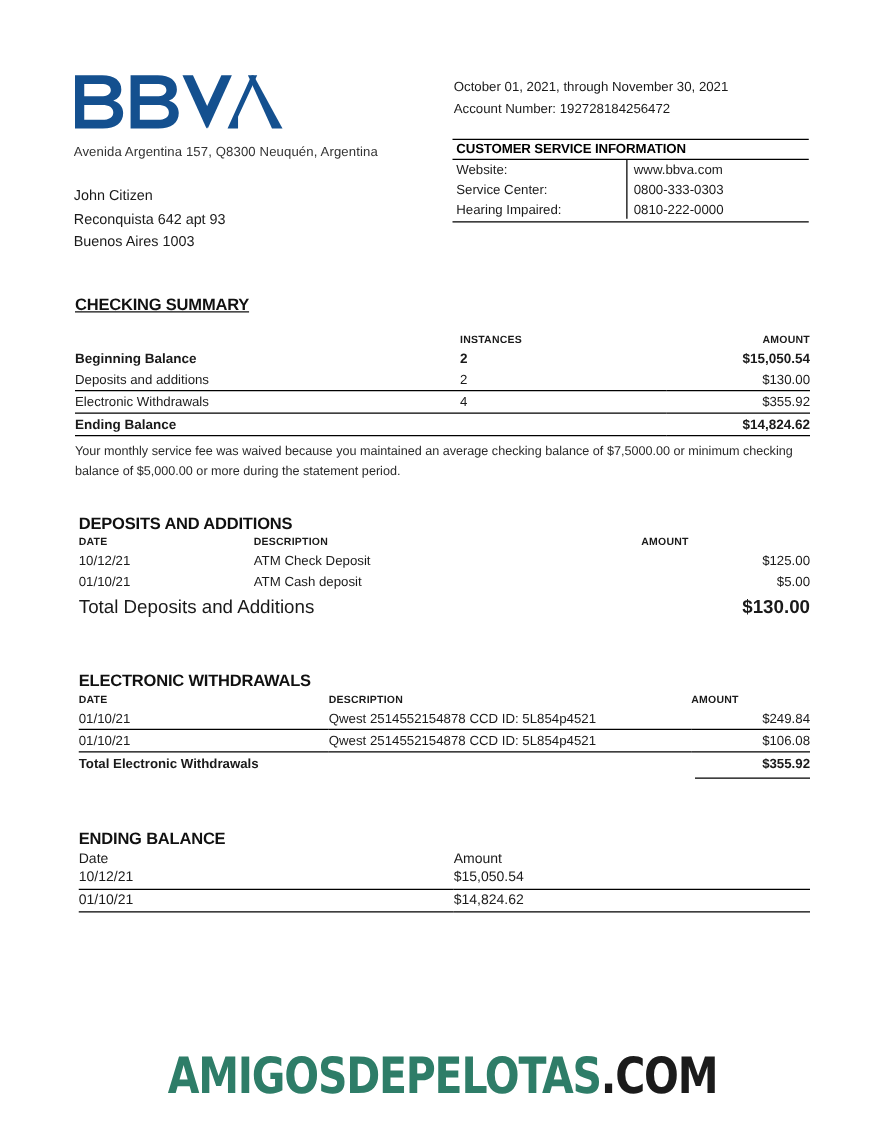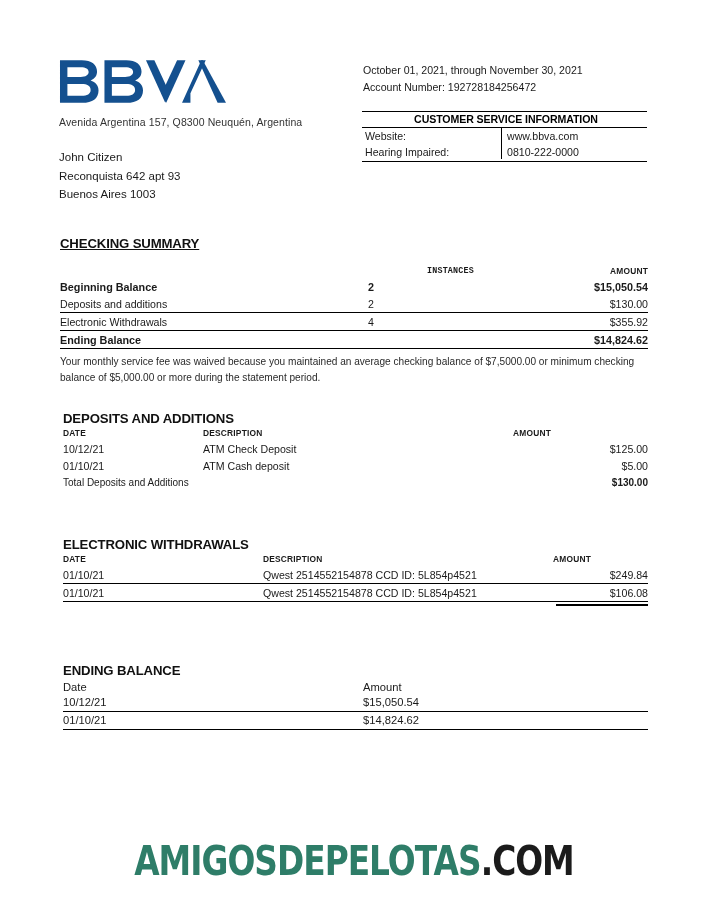--- a/index.html
+++ b/index.html
@@ -63,21 +63,20 @@
     top: 111px;
     width: 285px;
   }
   .cs-title {
     font-size: 10.6px;
     font-weight: bold;
     letter-spacing: -0.1px;
     padding: 1px 0 2px 3px;
     border-top: 1.6px solid #000;
     border-bottom: 1.6px solid #000;
-    text-align: center;
   }
   .cs-rows { position: relative; }
   .cs-divider {
     position: absolute;
     left: 139px;
     top: 0;
     bottom: 1px;
     width: 1.4px;
     background: #000;
   }
@@ -104,21 +103,21 @@
   .cs-heading { margin-bottom: 12px; text-decoration: underline; }
 
   .sum-table { width: 100%; border-collapse: collapse; }
   .sum-table th, .sum-table td {
     font-size: 10.6px;
     padding: 2.5px 0;
     color: #1a1a1a;
   }
   .sum-table th { font-weight: bold; font-size: 8.4px; letter-spacing: 0.2px; }
   .sum-th-label { width: 308px; }
-  .sum-th-inst { width: 165px; text-align: center; font-family: Liberation Mono, monospace; }
+  .sum-th-inst { width: 165px; text-align: left; }
   .sum-th-amt  { text-align: right; }
   .sum-col-inst { text-align: left; }
   .sum-col-amt  { text-align: right; }
   .row-bold td { font-weight: bold; font-size: 10.8px; }
   .rule-thin td  { border-bottom: 1px solid #000; }
   .rule-thick td { border-bottom: 1.8px solid #000; }
 
   .fee-note {
     margin-top: 5px;
     font-size: 10.1px;
@@ -143,21 +142,21 @@
     font-size: 10.6px;
     padding: 2.5px 0;
     color: #1a1a1a;
   }
   .col-amt { text-align: right; }
 
   
   .deposits { left: 63px; top: 411px; width: 585px; }
   .deposits .th-date { width: 140px; }
   .deposits .th-desc { width: 310px; }
-  .deposits .total-row td { font-size: 10px; }
+  .deposits .total-row td { font-size: 15px; }
   .deposits .total-row .col-amt { font-weight: bold; }
 
   
   .withdrawals { left: 63px; top: 537px; width: 585px; }
   .withdrawals .th-date { width: 200px; }
   .withdrawals .th-desc { width: 290px; }
   .withdrawals .line-row td { border-bottom: 1.3px solid #000; }
   .withdrawals .line-row-2 td { border-bottom: 1.6px solid #000; }
   .withdrawals .total-row td { font-weight: bold; padding-top: 3px; }
   .withdrawals .total-underline {
@@ -242,20 +241,24 @@
 
     <div class="cs-box">
       <div class="cs-title">CUSTOMER SERVICE INFORMATION</div>
       <div class="cs-rows">
         <div class="cs-divider"></div>
         <div class="cs-row">
           <div class="cs-label">Website:</div>
           <div class="cs-value">www.bbva.com</div>
         </div>
         <div class="cs-row">
+          <div class="cs-label">Service Center:</div>
+          <div class="cs-value">0800-333-0303</div>
+        </div>
+        <div class="cs-row">
           <div class="cs-label">Hearing Impaired:</div>
           <div class="cs-value">0810-222-0000</div>
         </div>
       </div>
       <div class="cs-bottom-rule"></div>
     </div>
   </div>
 
   <div class="checking-summary">
     <div class="section-title cs-heading">CHECKING SUMMARY</div>
@@ -337,20 +340,24 @@
       <tbody>
         <tr class="line-row">
           <td>01/10/21</td>
           <td>Qwest 2514552154878 CCD ID: 5L854p4521</td>
           <td class="col-amt">$249.84</td>
         </tr>
         <tr class="line-row-2">
           <td>01/10/21</td>
           <td>Qwest 2514552154878 CCD ID: 5L854p4521</td>
           <td class="col-amt">$106.08</td>
+        </tr>
+        <tr class="total-row">
+          <td colspan="2">Total Electronic Withdrawals</td>
+          <td class="col-amt">$355.92</td>
         </tr>
       </tbody>
     </table>
     <div class="total-underline"></div>
   </div>
 
   <div class="txn-section ending-balance">
     <div class="section-title">ENDING BALANCE</div>
     <table class="txn-table">
       <tbody>

